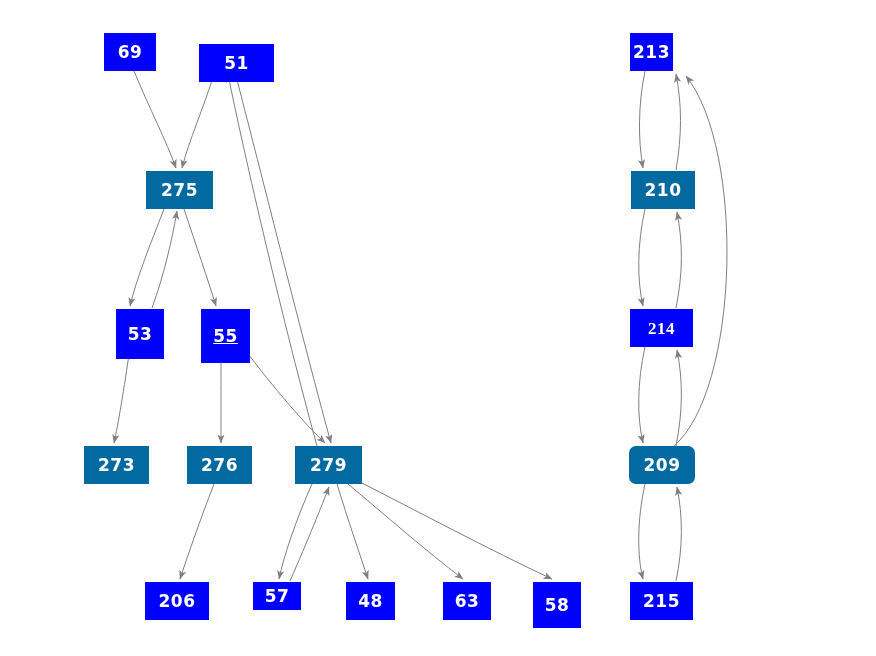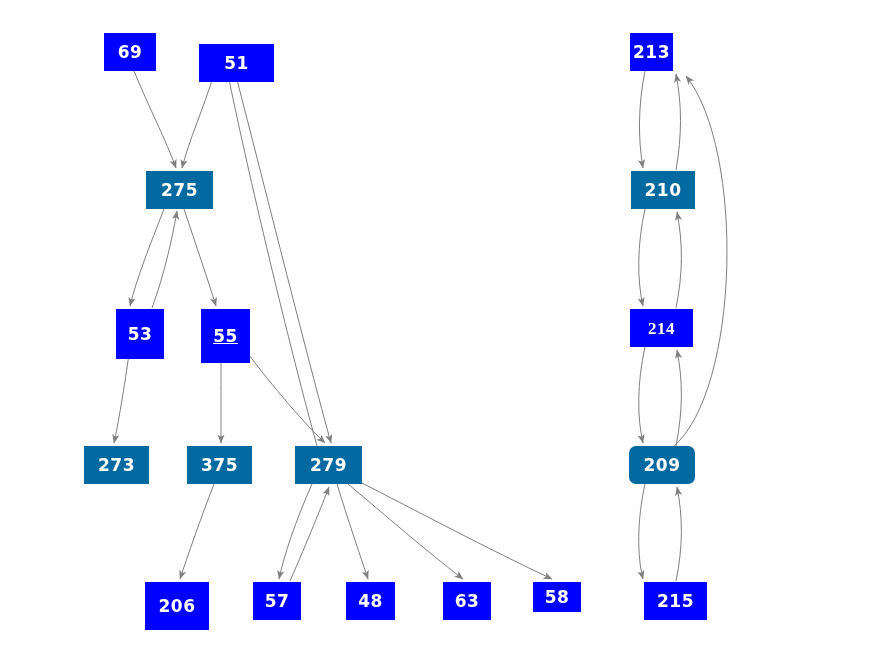--- a/index.html
+++ b/index.html
@@ -100,40 +100,40 @@
       <div class="node node-blue" style="left: 201px; top: 309px; width: 49px; height: 54px; text-decoration: underline;">
         <span class="node-label">55</span>
       </div>
       <div class="node node-blue" style="left: 630px; top: 309px; width: 63px; height: 38px; font-family: Liberation Serif, serif;">
         <span class="node-label">214</span>
       </div>
       <div class="node node-red" style="left: 78px; top: 446px; width: 65px; height: 38px; margin-left: 6px;">
         <span class="node-label">273</span>
       </div>
       <div class="node node-red" style="left: 187px; top: 446px; width: 65px; height: 38px;">
-        <span class="node-label">375</span>
+        <span class="node-label">276</span>
       </div>
       <div class="node node-red" style="left: 295px; top: 446px; width: 67px; height: 38px;">
         <span class="node-label">279</span>
       </div>
       <div class="node node-red" style="left: 629px; top: 446px; width: 66px; height: 38px; border-radius: 7px;">
         <span class="node-label">209</span>
       </div>
-      <div class="node node-blue" style="left: 145px; top: 582px; width: 64px; height: 48px;">
+      <div class="node node-blue" style="left: 145px; top: 582px; width: 64px; height: 38px;">
         <span class="node-label">206</span>
       </div>
-      <div class="node node-blue" style="left: 253px; top: 582px; width: 48px; height: 38px;">
+      <div class="node node-blue" style="left: 253px; top: 582px; width: 48px; height: 28px;">
         <span class="node-label">57</span>
       </div>
       <div class="node node-blue" style="left: 346px; top: 582px; width: 49px; height: 38px; text-align: center;">
         <span class="node-label">48</span>
       </div>
       <div class="node node-blue" style="left: 443px; top: 582px; width: 48px; height: 38px;">
         <span class="node-label">63</span>
       </div>
-      <div class="node node-blue" style="left: 533px; top: 582px; width: 48px; height: 30px;">
+      <div class="node node-blue" style="left: 533px; top: 582px; width: 48px; height: 46px;">
         <span class="node-label">58</span>
       </div>
-      <div class="node node-blue" style="left: 644px; top: 582px; width: 63px; height: 38px;">
+      <div class="node node-blue" style="left: 630px; top: 582px; width: 63px; height: 38px;">
         <span class="node-label">215</span>
       </div>
     </div>
 </div>
 
 </body></html>

